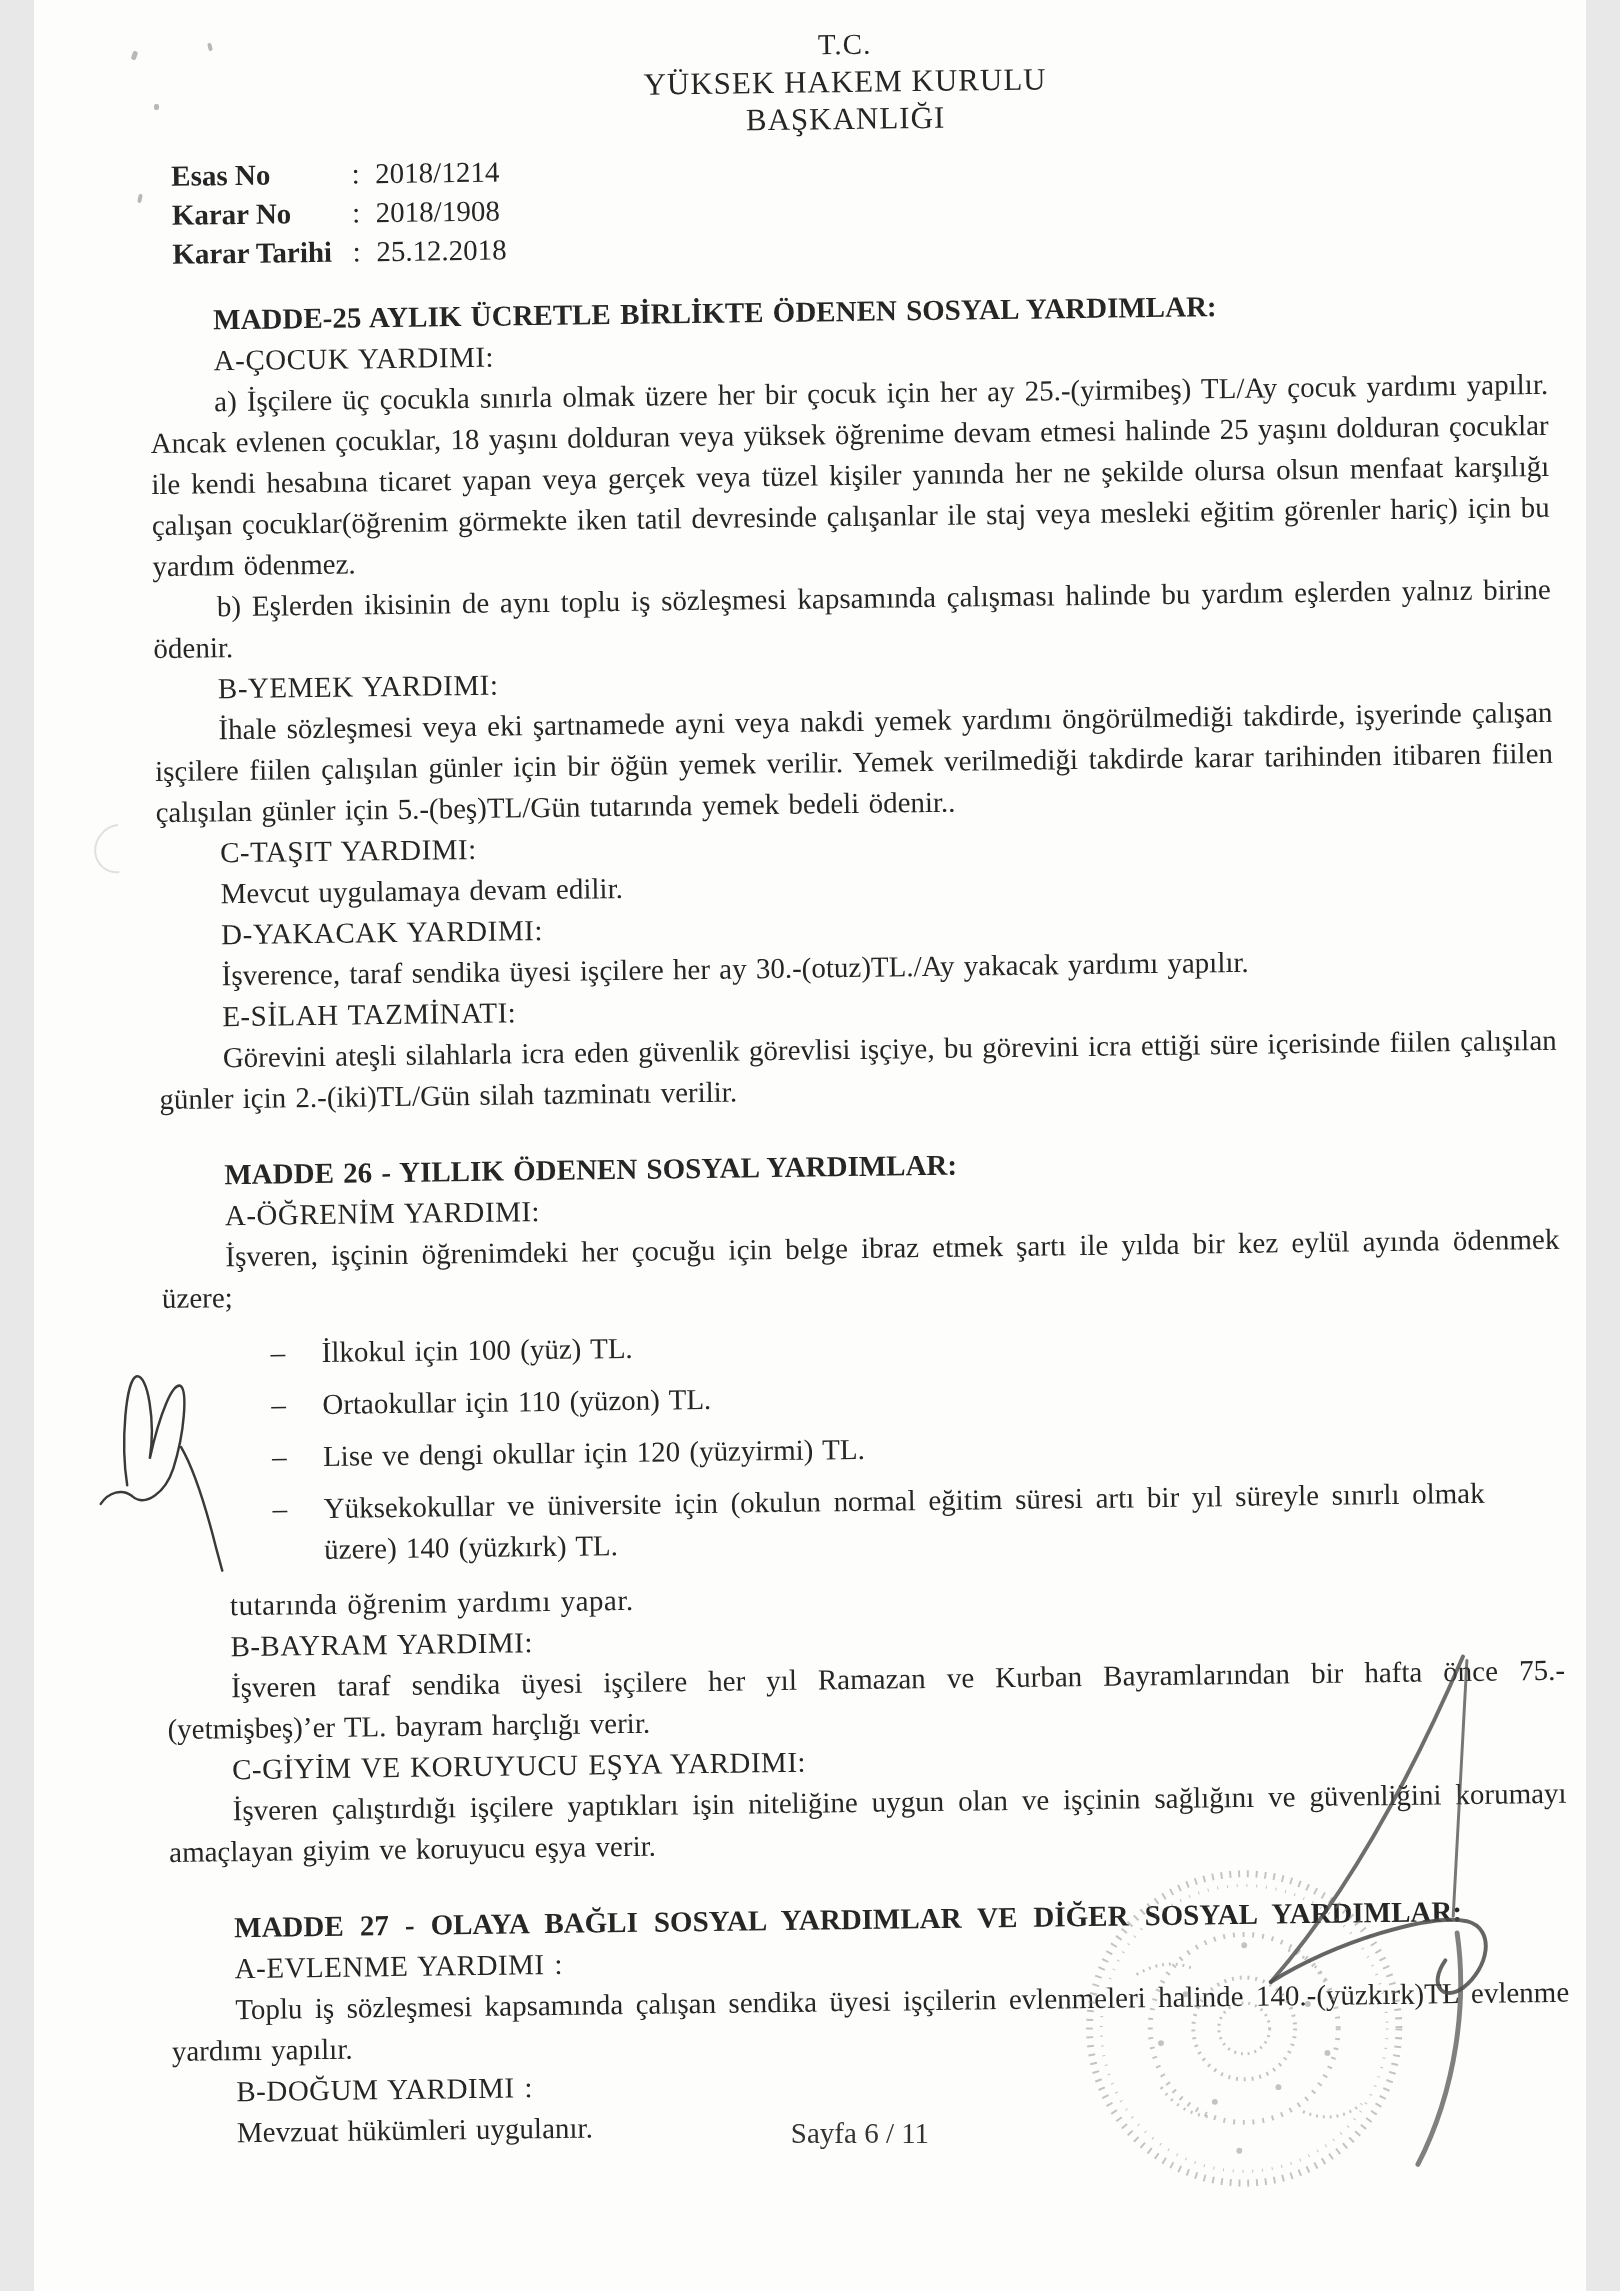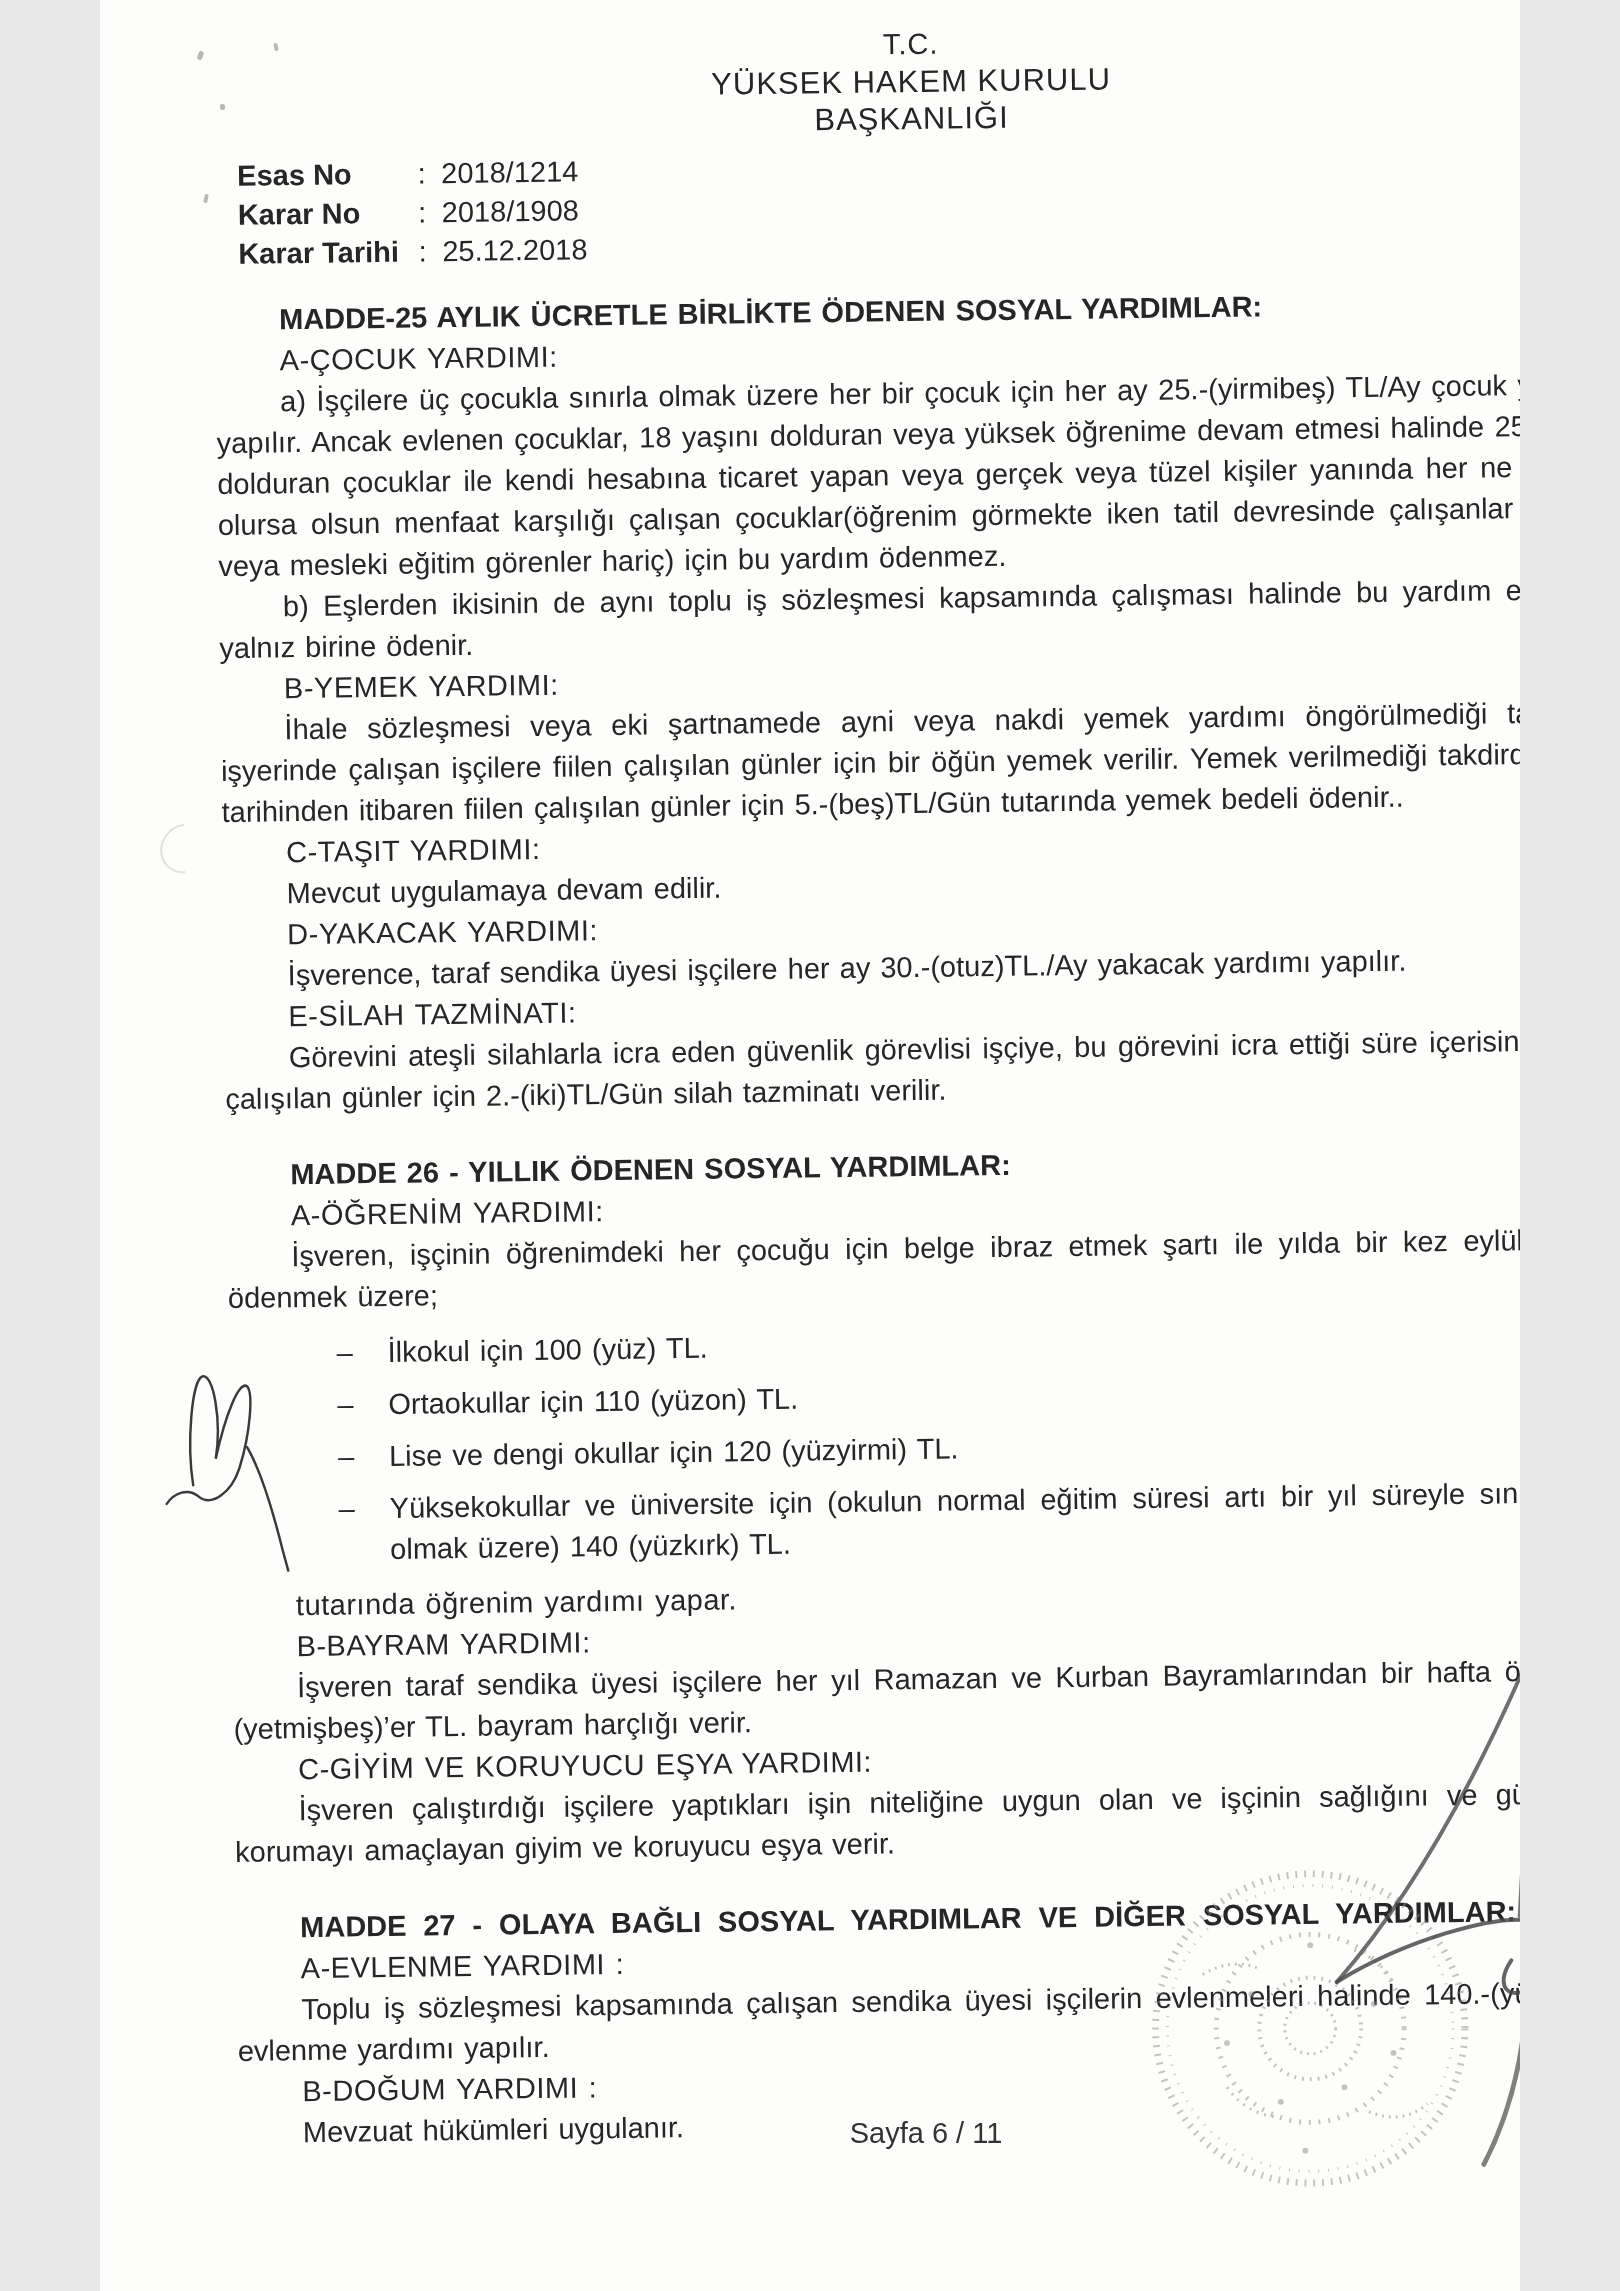--- a/index.html
+++ b/index.html
@@ -1,22 +1,22 @@
 <!DOCTYPE html>
 <html lang="tr"><head>
 <meta charset="utf-8">
 <style>
   html,body{margin:0;padding:0;background:#e8e8e8;}
   .page{
     position:relative;
-    width:1420px;height:2292px;
+    width:1552px;height:2292px;
     margin:0 auto;
     background:#fdfdfc;
     overflow:hidden;
-    font-family:Liberation Sans, sans-serif;
+    font-family:Liberation Serif, serif;
     color:#262626;
   }
   .tilt{
     position:absolute;left:0;top:0;width:1620px;
     transform:rotate(-0.75deg);
     transform-origin:50% 0;
   }
   
   .letterhead{
     padding-top:25.5px;

